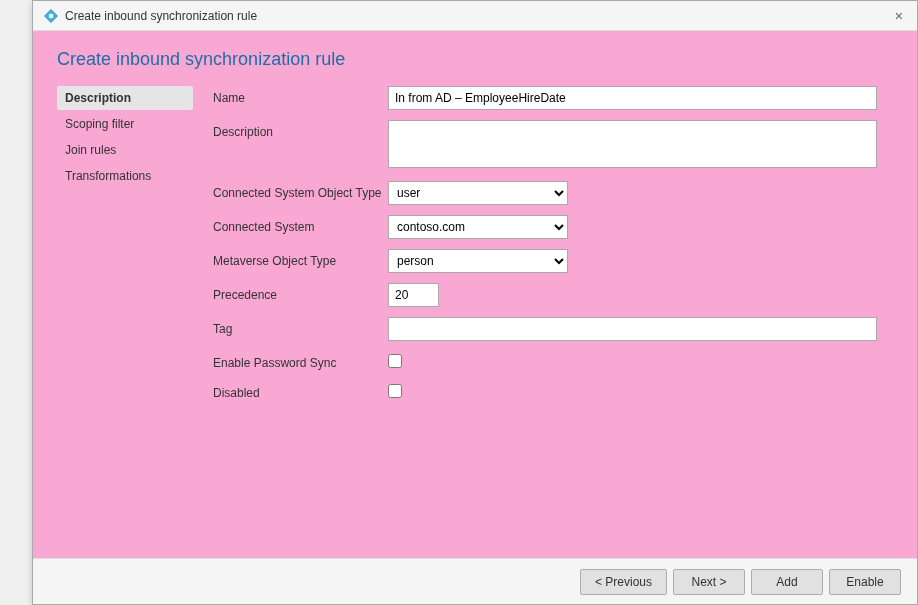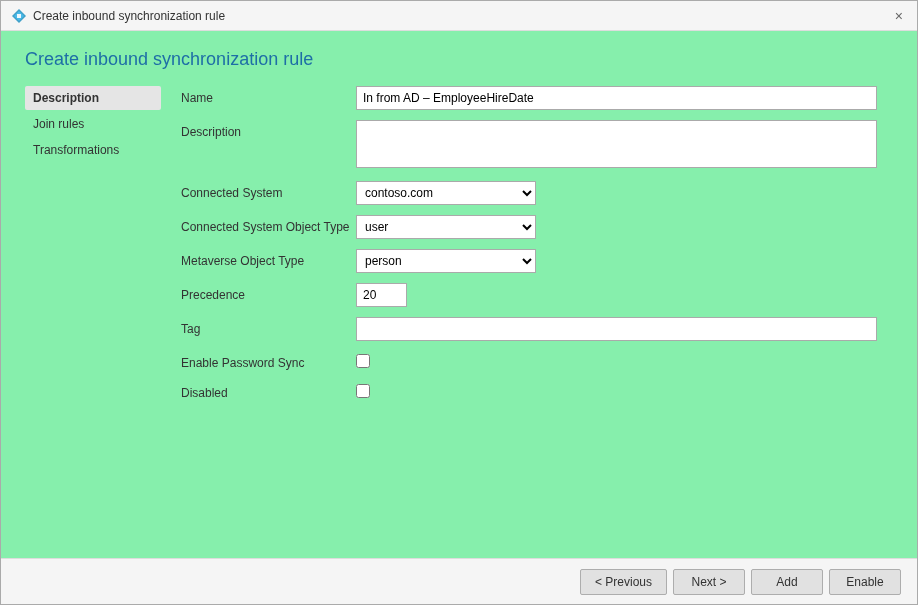--- a/index.html
+++ b/index.html
@@ -8,25 +8,26 @@
       font-size: 12px;
       background: #f0f0f0;
       display: flex;
       align-items: center;
       justify-content: center;
       min-height: 100vh;
     }
     .window {
       width: 918px;
       height: 605px;
-      background: #86efac;
+      background: #f9a8d4;
       border: 1px solid #aaa;
       box-shadow: 2px 2px 8px rgba(0,0,0,0.3);
       display: flex;
       flex-direction: column;
+      margin-left: 32px;
     }
     .title-bar {
       background: #f5f5f5;
       border-bottom: 1px solid #ddd;
       padding: 6px 10px;
       display: flex;
       align-items: center;
       justify-content: space-between;
       height: 30px;
     }
@@ -200,20 +201,21 @@
     <button class="title-bar-close">×</button>
   </div>
 
   <div class="content-area">
     <div class="page-title">Create inbound synchronization rule</div>
 
     <div class="main-body">
 
       <div class="sidebar">
         <div class="sidebar-item active">Description</div>
+        <div class="sidebar-item">Scoping filter</div>
         <div class="sidebar-item">Join rules</div>
         <div class="sidebar-item">Transformations</div>
       </div>
 
       <div class="form-area">
 
         <div class="form-row">
           <div class="form-label">Name</div>
           <div class="form-control-wrap">
             <input type="text" class="form-input" value="In from AD – EmployeeHireDate" style="">
@@ -221,33 +223,33 @@
         </div>
 
         <div class="form-row">
           <div class="form-label">Description</div>
           <div class="form-control-wrap">
             <textarea class="form-textarea" style=""></textarea>
           </div>
         </div>
 
         <div class="form-row">
+          <div class="form-label">Connected System Object Type</div>
+          <div class="form-control-wrap">
+            <select class="form-select">
+              <option>user</option>
+            </select>
+          </div>
+        </div>
+
+        <div class="form-row">
           <div class="form-label">Connected System</div>
           <div class="form-control-wrap">
             <select class="form-select">
               <option>contoso.com</option>
-            </select>
-          </div>
-        </div>
-
-        <div class="form-row">
-          <div class="form-label">Connected System Object Type</div>
-          <div class="form-control-wrap">
-            <select class="form-select">
-              <option>user</option>
             </select>
           </div>
         </div>
 
         <div class="form-row">
           <div class="form-label">Metaverse Object Type</div>
           <div class="form-control-wrap">
             <select class="form-select">
               <option>person</option>
             </select>

